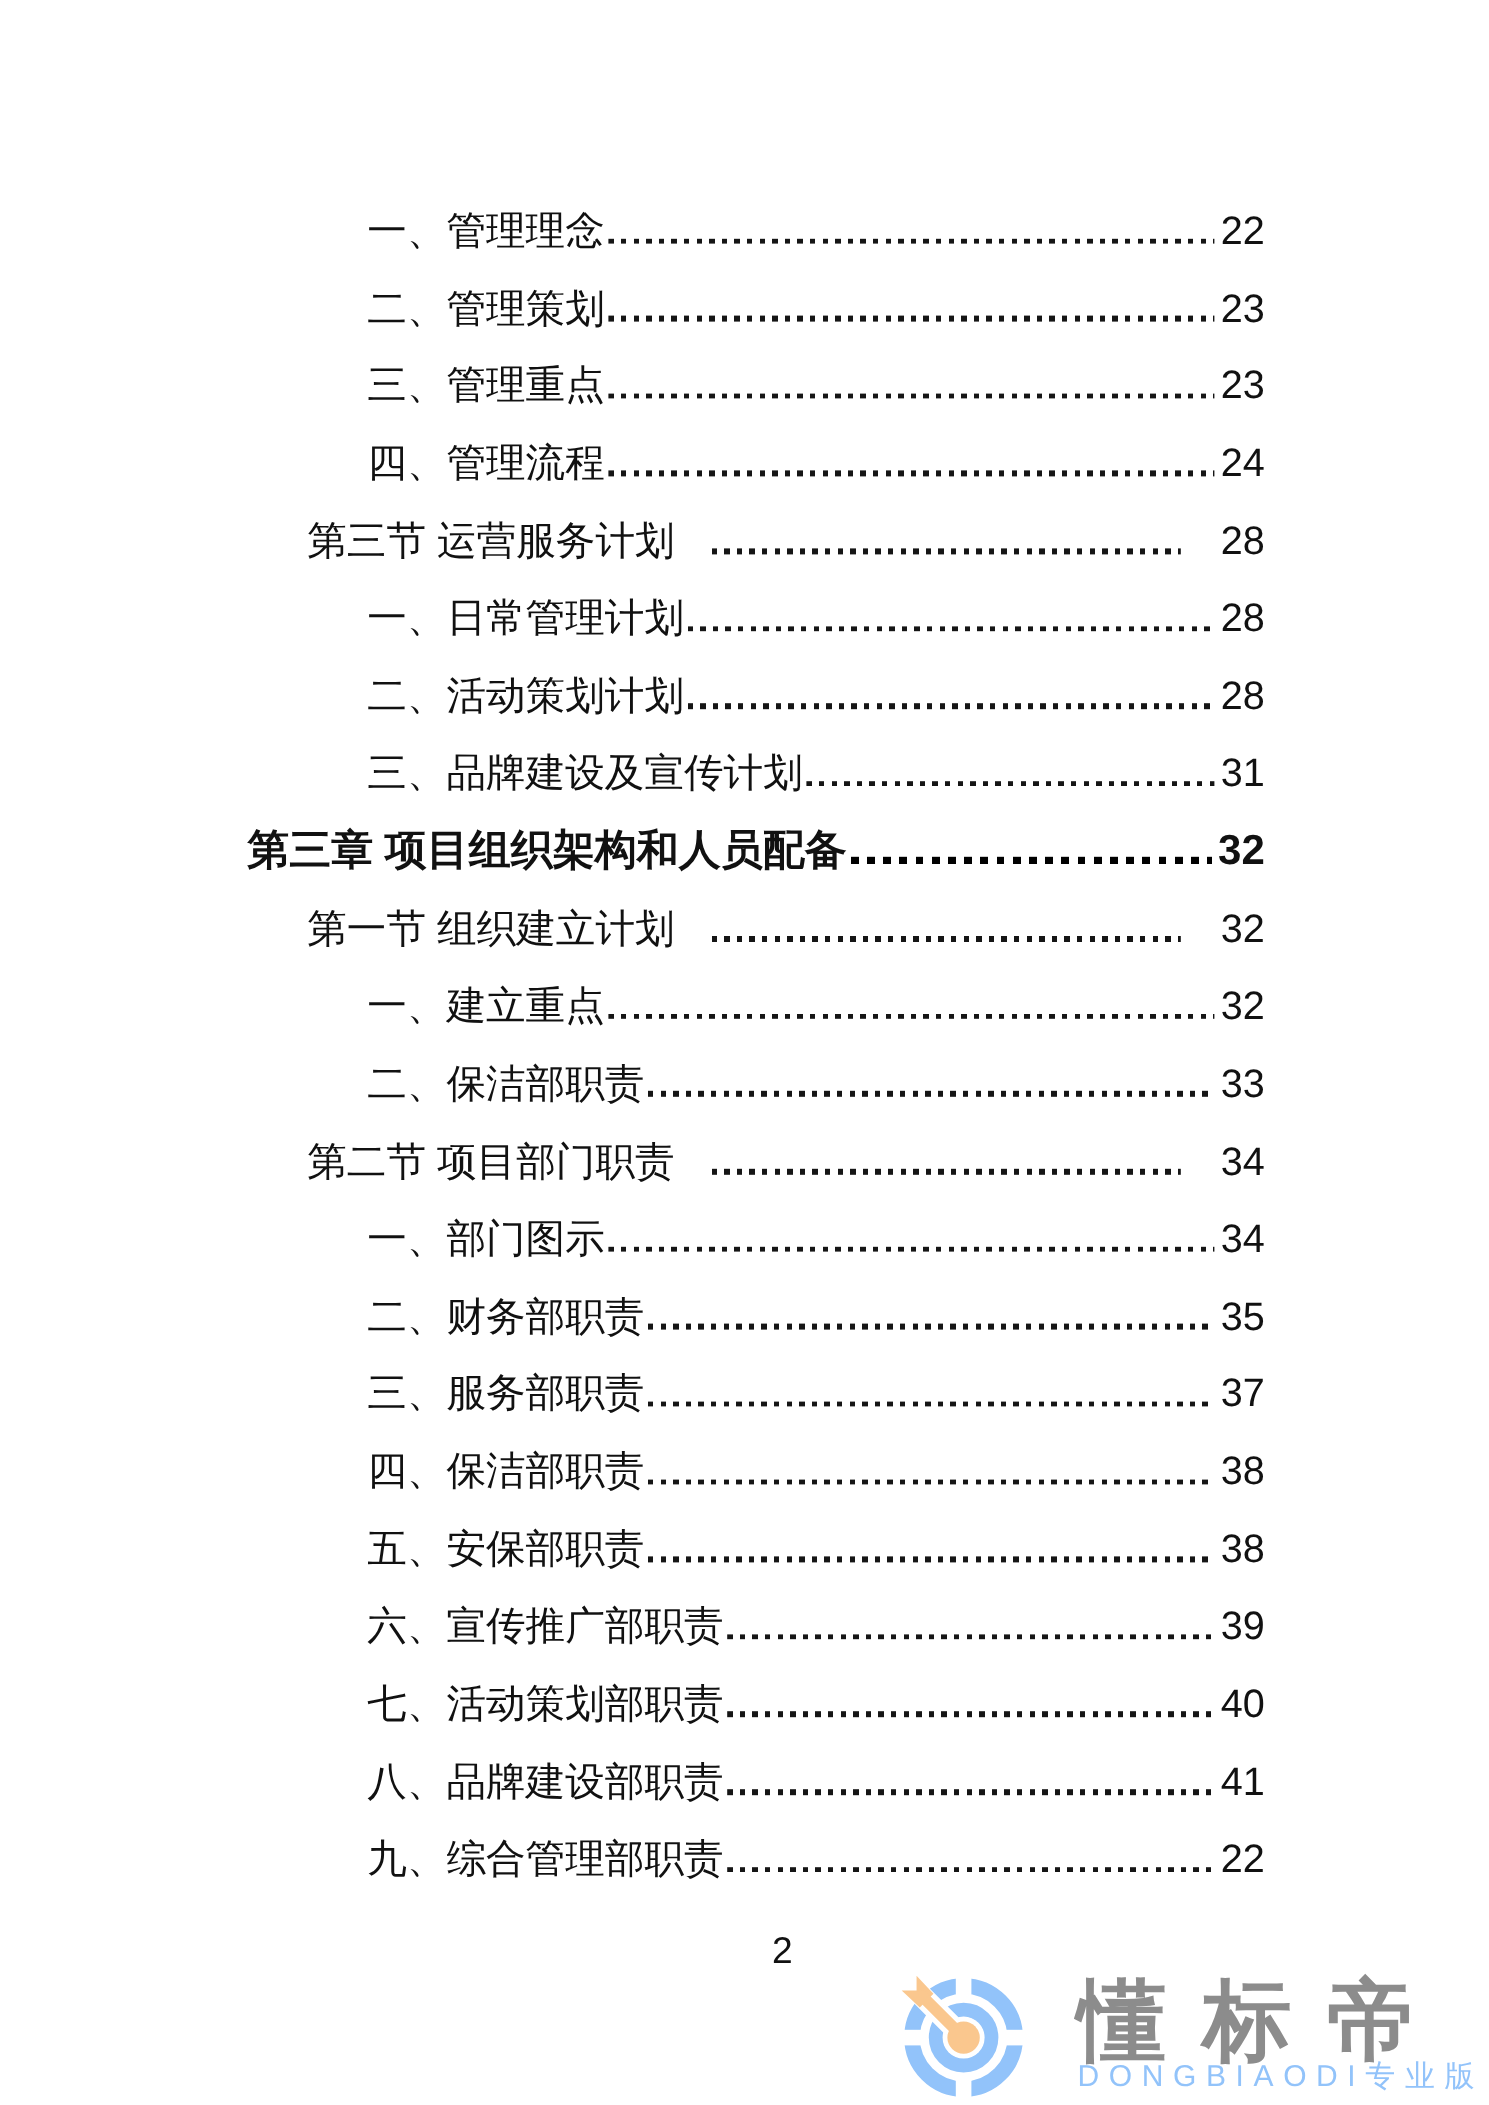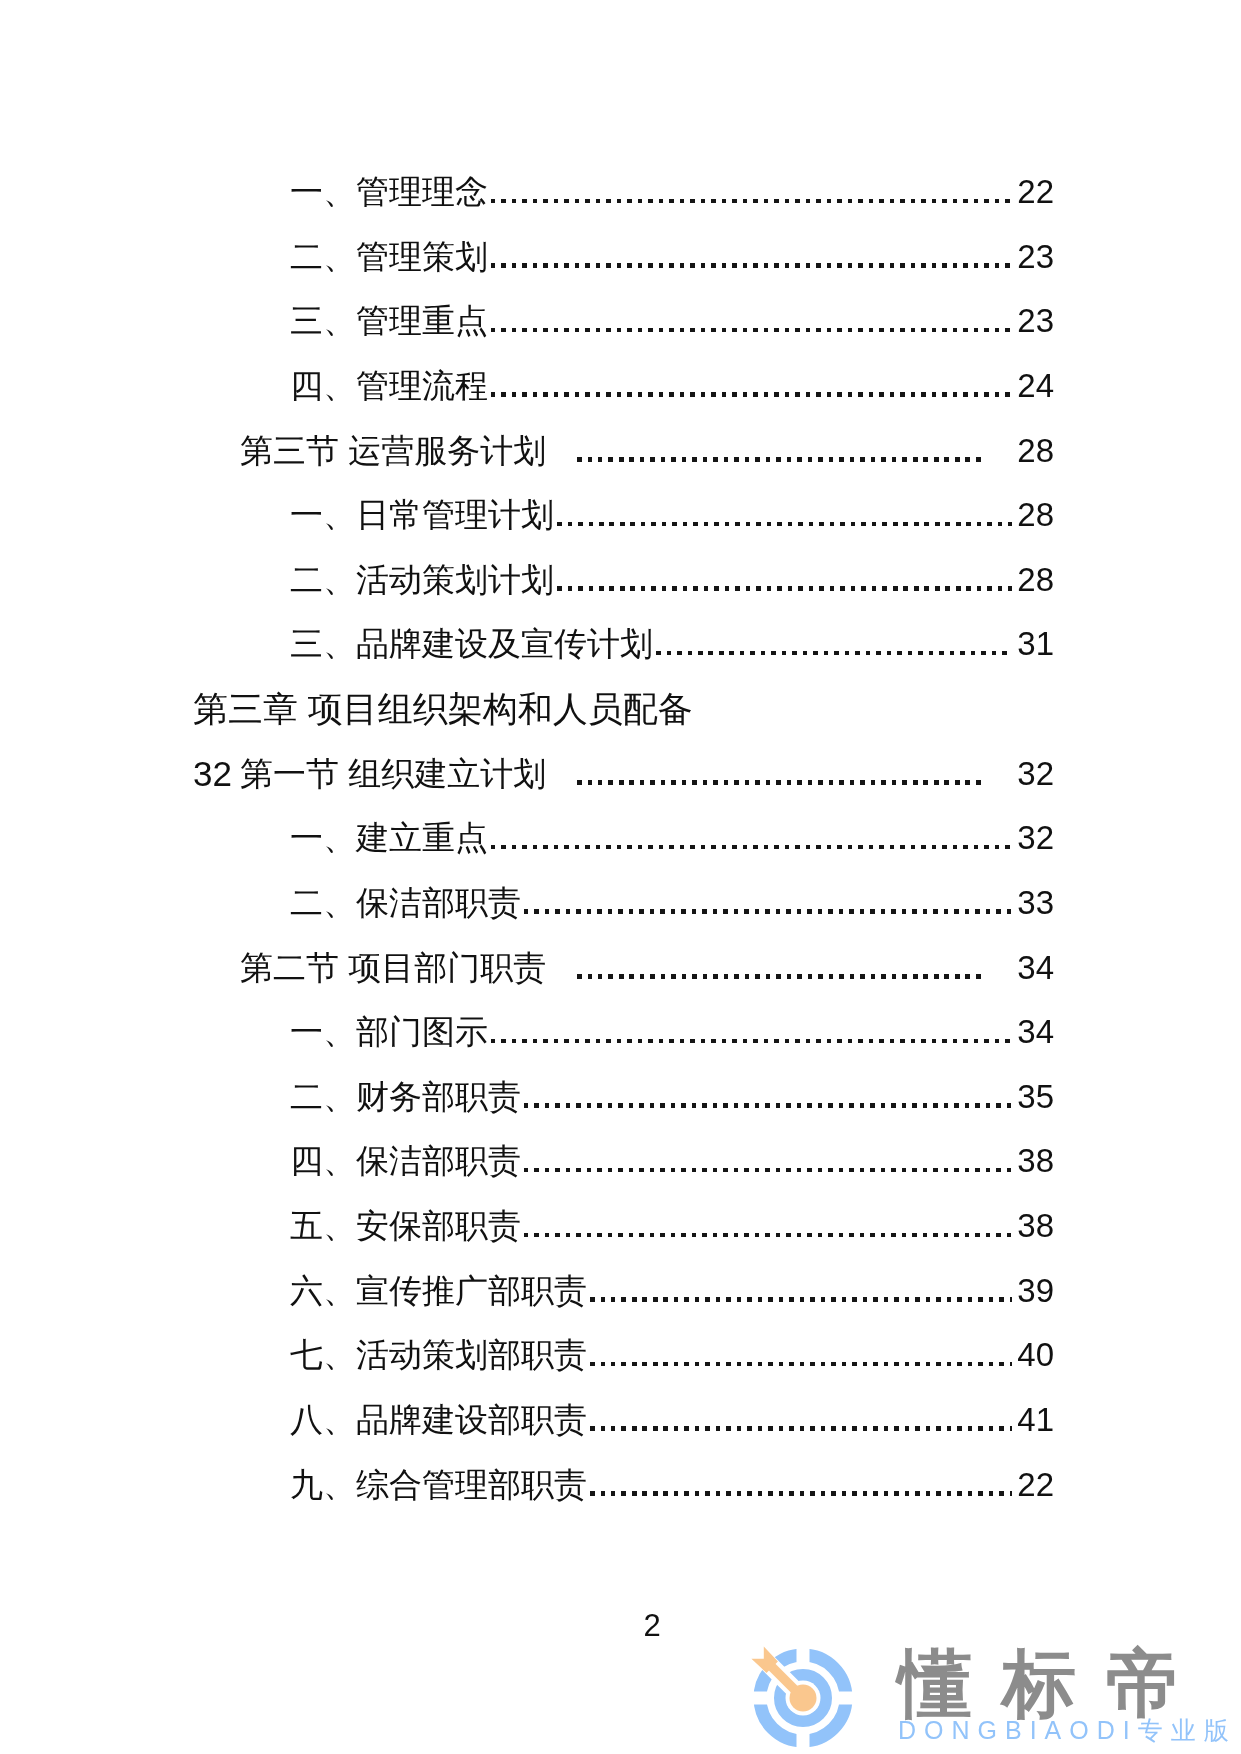--- a/index.html
+++ b/index.html
@@ -18,36 +18,36 @@
     right:187px;
     top:160px;
   }
   .toc-row{
     display:flex;
     align-items:baseline;
     height:64.63px;
     font-size:33px;
     color:#111;
     white-space:nowrap;
+    margin-left:16px;
   }
   .toc-row > span{line-height:64.63px;}
   .toc-row .leader{
     flex:1;
     height:4.5px;
     margin:0 5px 0 3px;
     align-self:baseline;
     background:repeating-linear-gradient(90deg,#151515 0 4.5px,transparent 4.5px 10.5px);
   }
   .toc-row .pnum{}
   .toc-row.level-2{padding-left:50px;gap:28px;}
   .toc-row.level-3{padding-left:100px;}
   .toc-row.level-1{
-    font-weight:400;
+    font-weight:700;
     font-size:35px;
-    flex-direction:column;
   }
   .toc-row.level-1 .leader{
     height:6px;
     background:repeating-linear-gradient(90deg,#000 0 6.5px,transparent 6.5px 13.5px);
   }
   .pagenum{
     position:absolute;
     top:1606px;
     left:63px;
     width:1178px;
@@ -156,20 +156,25 @@
       <span class="label">一、部门图示</span>
       <span class="leader"></span>
       <span class="pnum">34</span>
     </div>
       <div class="toc-row level-3">
       <span class="label">二、财务部职责</span>
       <span class="leader"></span>
       <span class="pnum">35</span>
     </div>
       <div class="toc-row level-3">
+      <span class="label">三、服务部职责</span>
+      <span class="leader"></span>
+      <span class="pnum">37</span>
+    </div>
+      <div class="toc-row level-3">
       <span class="label">四、保洁部职责</span>
       <span class="leader"></span>
       <span class="pnum">38</span>
     </div>
       <div class="toc-row level-3">
       <span class="label">五、安保部职责</span>
       <span class="leader"></span>
       <span class="pnum">38</span>
     </div>
       <div class="toc-row level-3">

